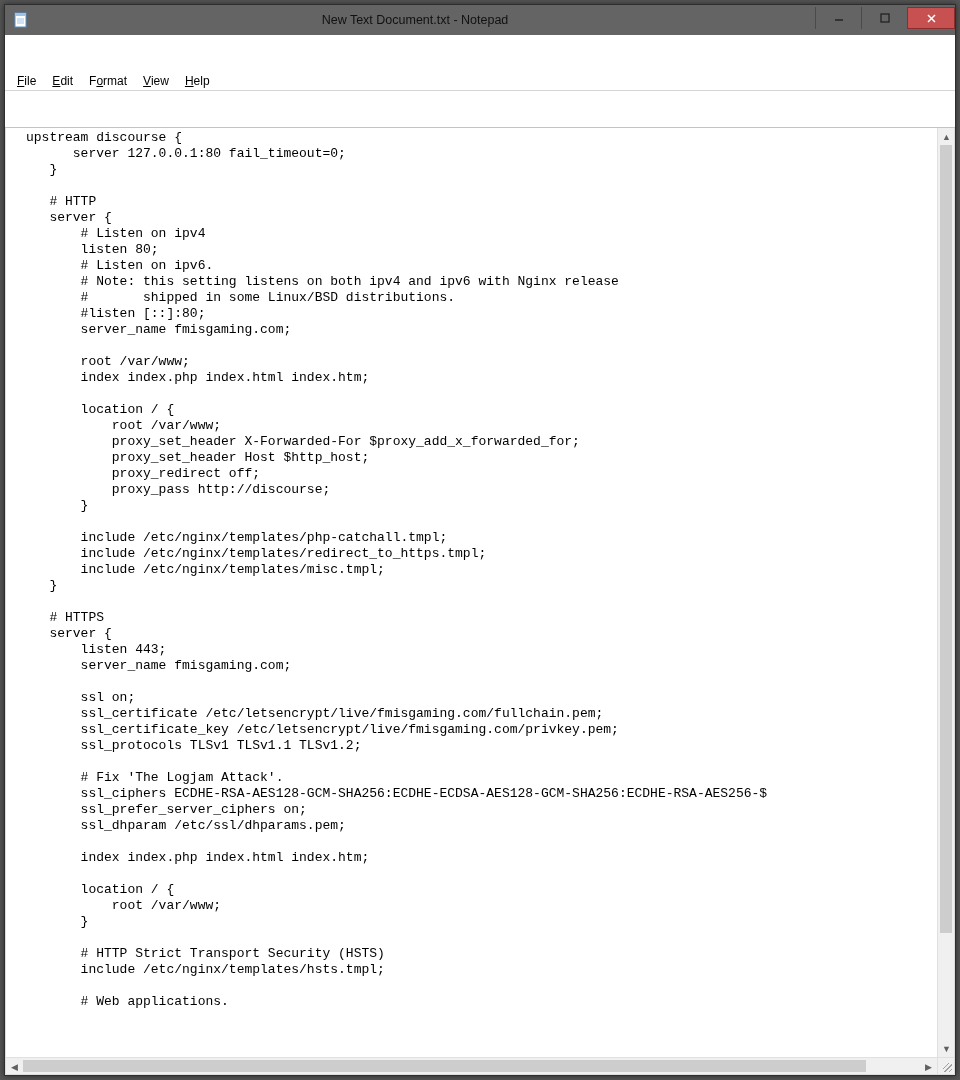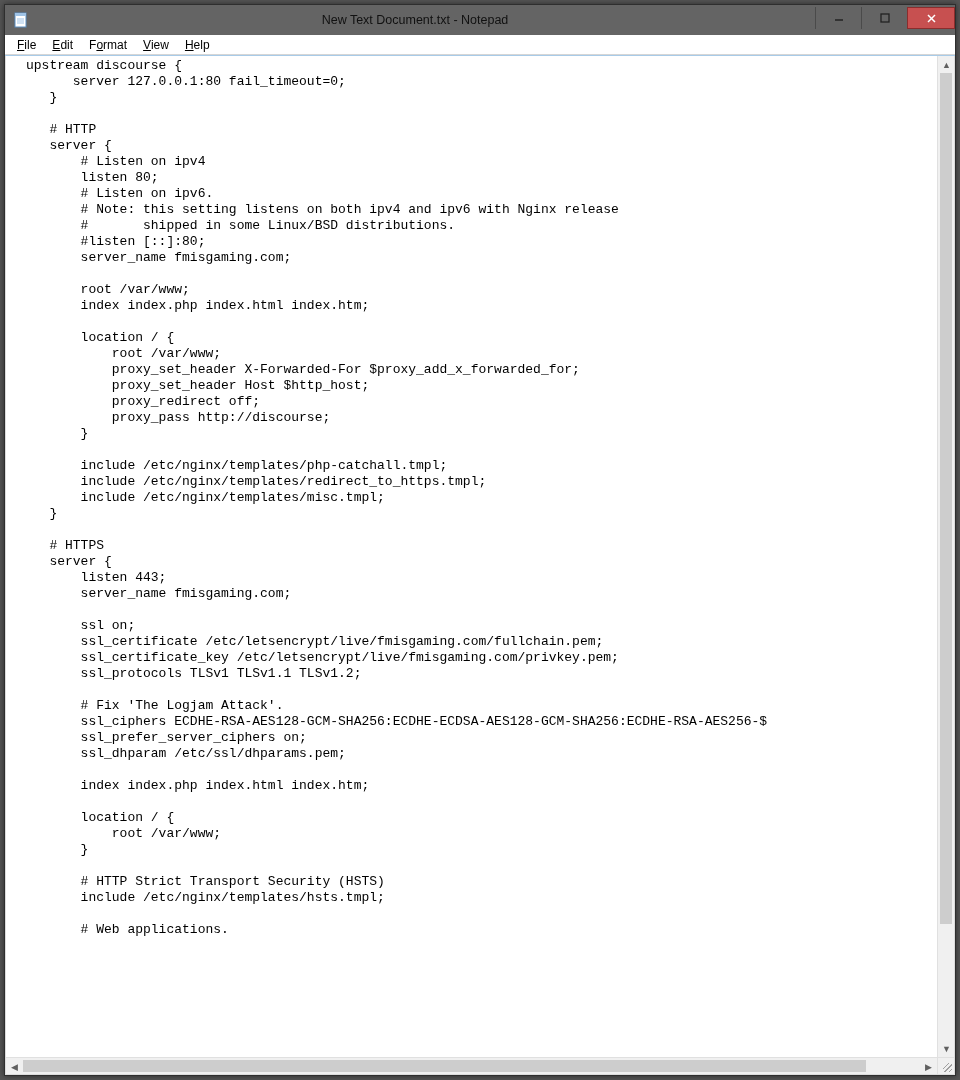--- a/index.html
+++ b/index.html
@@ -13,20 +13,21 @@
   }
   .window {
     position: absolute;
     left: 4px; top: 4px;
     width: 952px; height: 1072px;
     background: #fff;
     border: 1px solid #2e2e2e;
     box-shadow: 0 0 6px rgba(0,0,0,.5);
     display: flex;
     flex-direction: column;
+    gap: 36px;
   }
   .titlebar {
     height: 30px;
     background: #646464;
     display: flex;
     align-items: center;
     color: #0c0c0c;
     user-select: none;
   }
   .titlebar .icon {

